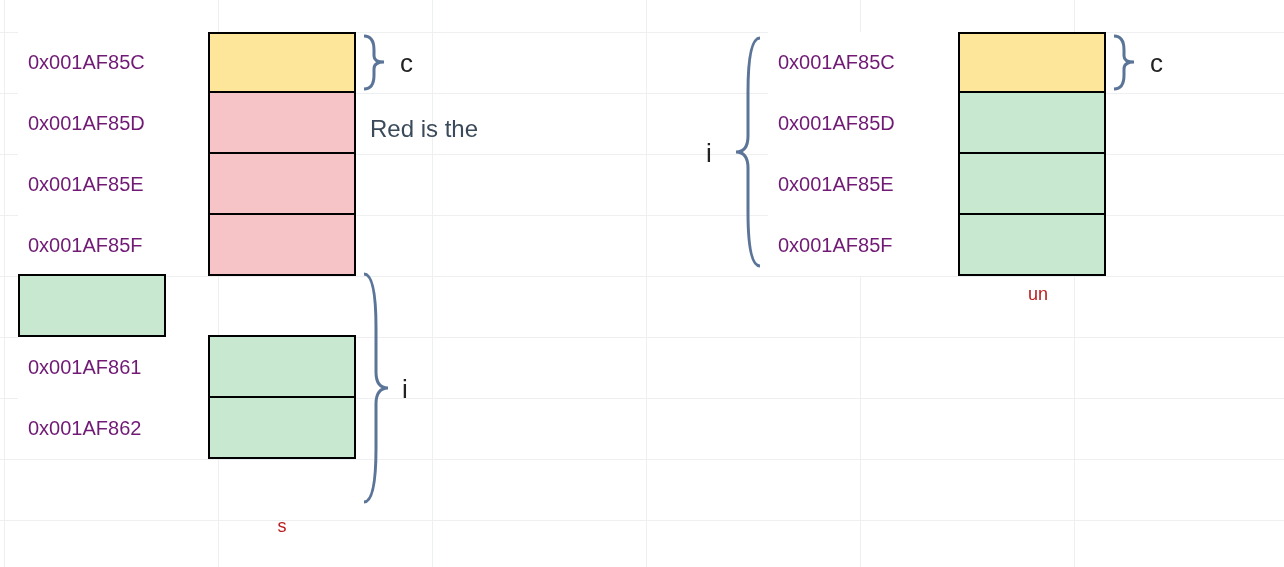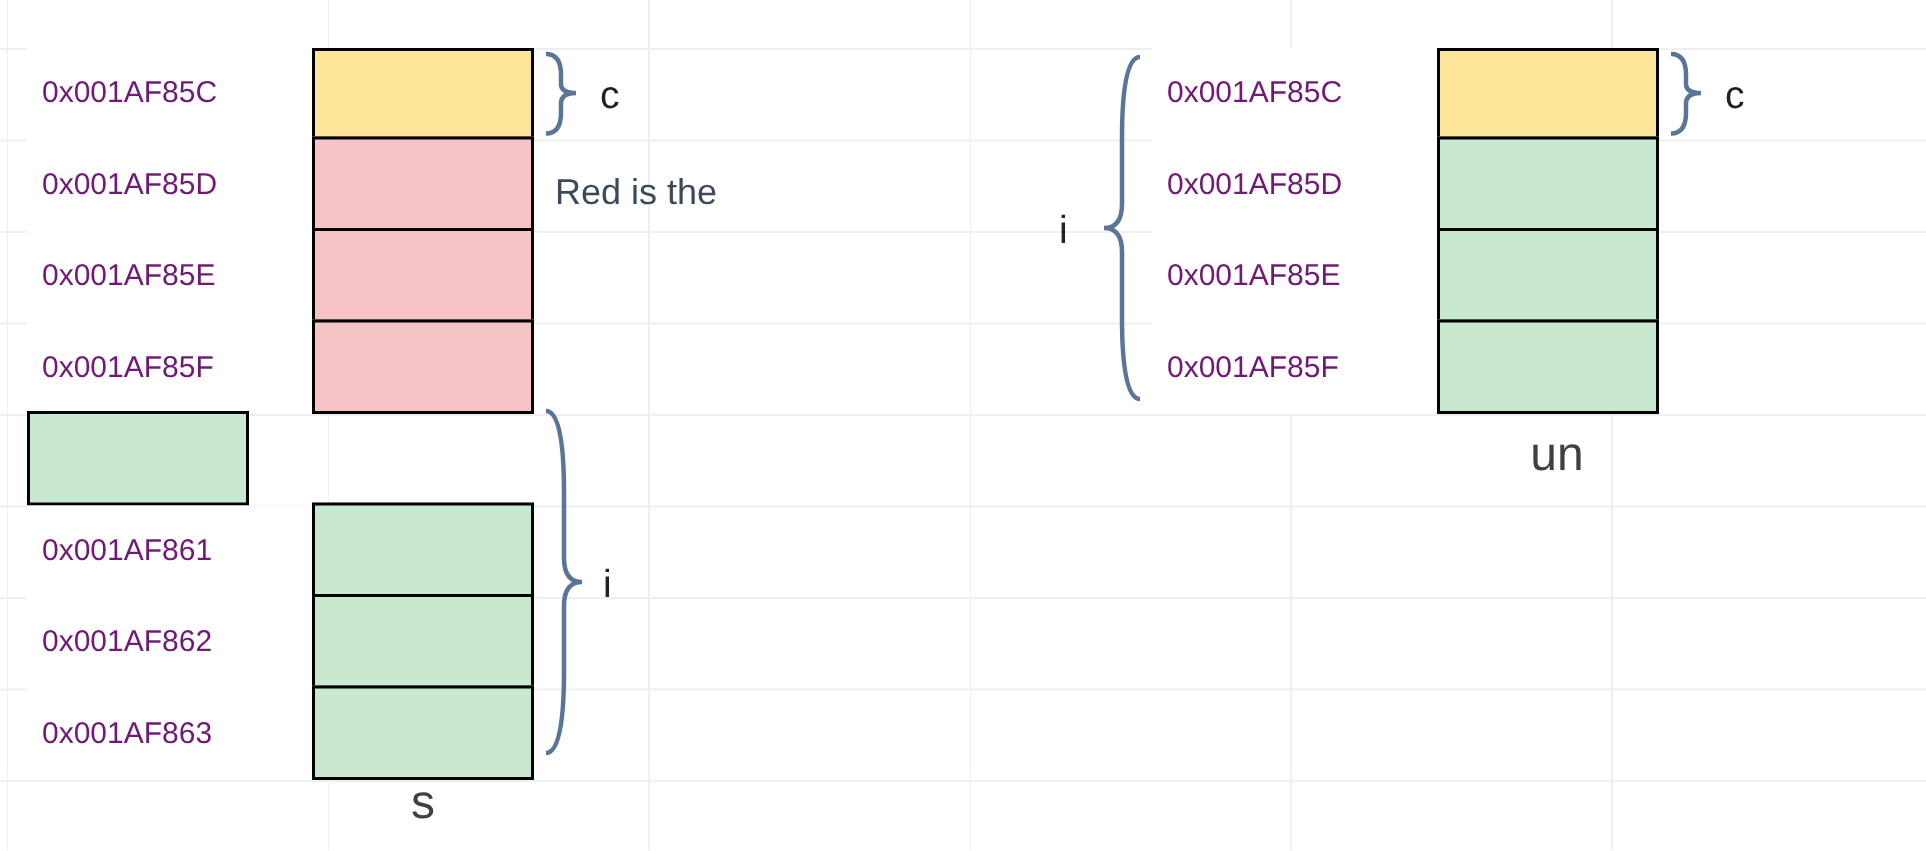--- a/index.html
+++ b/index.html
@@ -44,22 +44,22 @@
     margin-top: -2px;
   }
   .row:first-child .cell { margin-top: 0; }
 
   .c-yellow { background: #fde599; }
   .c-red    { background: #f6c3c7; }
   .c-green  { background: #c8e8cf; }
 
   .caption {
     position: absolute;
-    font-size: 32px;
-    color: #404040;
+    font-size: 18px;
+    color: #b91c1c;
     text-align: center;
   }
   .note {
     position: absolute;
     font-size: 24px;
     color: #3b4a5a;
     line-height: 1.45;
   }
 
   
@@ -95,24 +95,20 @@
   </div>
   <div class="row">
     <div class="cell c-green"></div>
   </div>
   <div class="row">
     <div class="addr">0x001AF861</div>
     <div class="cell c-green"></div>
   </div>
   <div class="row">
     <div class="addr">0x001AF862</div>
-    <div class="cell c-green"></div>
-  </div>
-  <div class="row">
-    <div class="addr">0x001AF863</div>
     <div class="cell c-green"></div>
   </div>
 </div>
 
 <div class="brace" style="left:360px; top:32px;">
   <svg width="28" height="61" viewBox="0 0 28 61">
     <path d="M4 4 Q14 4 14 18 L14 24 Q14 30 24 30 Q14 30 14 37 L14 43 Q14 57 4 57" fill="none" stroke="#5b7599" stroke-width="3"></path>
   </svg>
 </div>
 <div class="brace-label" style="left:400px; top:48px;">c</div>

